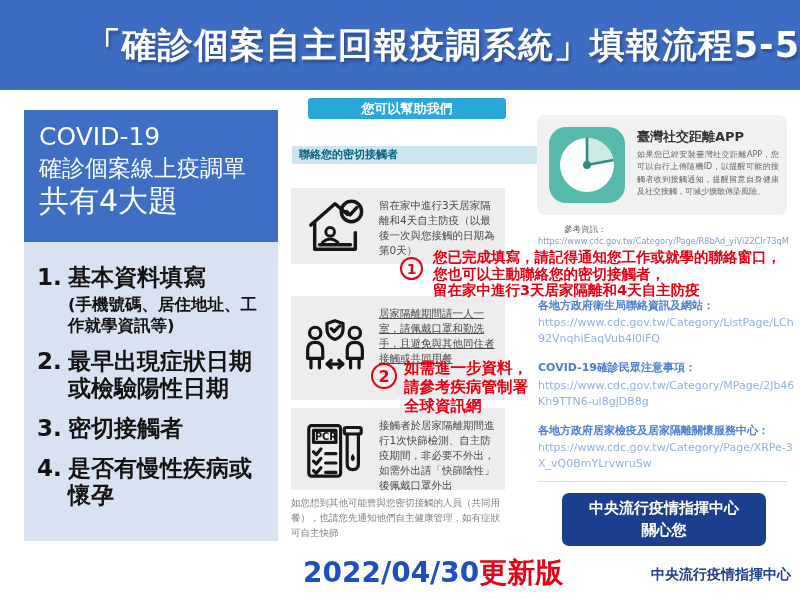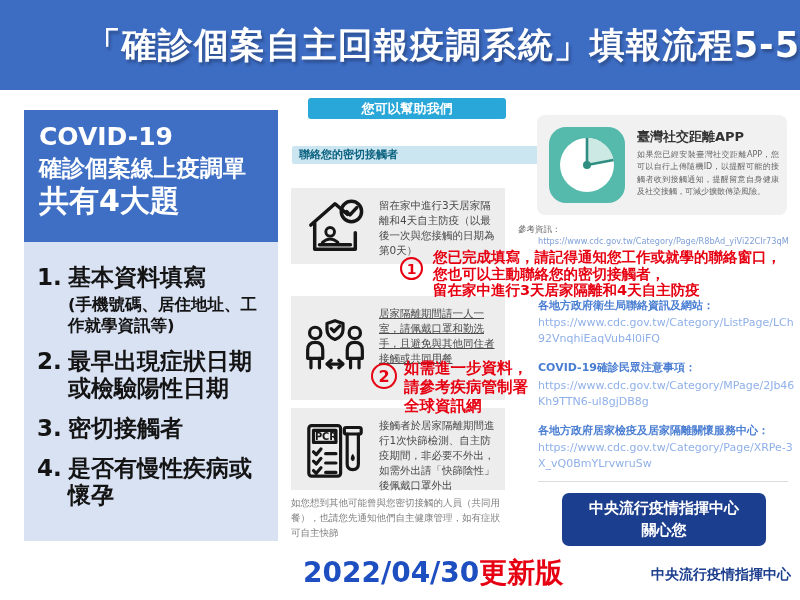--- a/index.html
+++ b/index.html
@@ -5,21 +5,21 @@
   html,body{margin:0;padding:0;}
   body{
     width:800px;height:600px;position:relative;overflow:hidden;background:#ffffff;
     font-family:"DejaVu Sans","Liberation Sans",sans-serif;
   }
   .abs{position:absolute;}
   
   .banner{left:0;top:0;width:800px;height:90px;background:#3d6cc3;display:flex;align-items:center;justify-content:flex-end;}
   .banner span{color:#fff;font-weight:bold;font-size:35px;letter-spacing:1px;text-shadow:2px 3px 3px rgba(0,0,0,.28);white-space:nowrap;}
   
-  .left-title{left:24px;top:110px;width:254px;height:148px;background:#3e6fc4;color:#fff;font-weight:bold;box-sizing:border-box;padding:13px 0 0 15px;}
+  .left-title{left:24px;top:110px;width:254px;height:148px;background:#3e6fc4;color:#fff;font-weight:normal;box-sizing:border-box;padding:13px 0 0 15px;}
   .lt1{font-size:25px;line-height:1.1;}
   .lt2{font-size:23px;line-height:1.15;margin-top:4px;}
   .lt3{font-size:30px;line-height:1.1;margin-top:3px;}
   .left-list{left:24px;top:242px;width:254px;height:299px;background:#d9e2f3;box-sizing:border-box;padding:22px 6px 0 13px;color:#141414;}
   .q-item{display:flex;margin-bottom:12px;}
   .q-num{width:31px;flex:none;font-size:23px;font-weight:bold;}
   .q-text{font-size:23px;font-weight:bold;line-height:1.2;}
   .q-sub{font-size:16.5px;font-weight:bold;line-height:1.28;margin-top:2px;}
   
   .help-btn{left:308px;top:98px;width:198px;height:21px;background:#29a7d8;border-radius:3px;color:#fff;font-size:13px;font-weight:bold;display:flex;align-items:center;justify-content:center;cursor:pointer;}
@@ -40,21 +40,21 @@
   .ann1-c{left:400px;top:257px;width:23px;height:23px;font-size:14px;}
   .ann2-c{left:371px;top:363px;width:26px;height:26px;font-size:16px;}
   .ann-text{position:absolute;color:#e60012;font-weight:bold;white-space:nowrap;}
   .ann1-t{left:433px;top:249px;font-size:14.5px;line-height:16.5px;}
   .ann2-t{left:404px;top:359px;font-size:15.5px;line-height:19px;}
   
   .app-card{left:537px;top:115px;width:250px;height:100px;background:#f1f1f2;border-radius:8px;}
   .app-icon{position:absolute;left:11px;top:11px;}
   .app-title{position:absolute;left:100px;top:13px;font-size:13px;font-weight:bold;color:#333;}
   .app-body{position:absolute;left:100px;top:34px;width:142px;font-size:8px;color:#666;line-height:1.55;text-align:justify;}
-  .ref-label{left:518px;top:224px;font-size:8.5px;color:#666;}
+  .ref-label{left:564px;top:224px;font-size:8.5px;color:#666;}
   .ref-url{left:538px;top:236px;width:260px;font-size:8.2px;color:#7d9fd6;word-break:break-all;line-height:1.3;}
   .links{left:538px;top:298px;width:258px;}
   .link-group{margin-bottom:13px;}
   .link-label{font-size:11px;font-weight:bold;color:#4a7ed2;margin-bottom:2px;line-height:1.4;}
   .link-url{font-size:11px;color:#8fb0e8;line-height:1.45;word-break:break-all;cursor:pointer;}
   .divider{left:538px;top:481px;width:250px;height:1px;background:#dcdcdc;}
   .care-box{left:562px;top:493px;width:204px;height:53px;background:#1c3e8e;border-radius:7px;color:#fff;font-weight:bold;font-size:15px;text-align:center;display:flex;flex-direction:column;justify-content:center;line-height:1.45;}
   .footer{left:537px;top:566px;width:254px;text-align:right;font-size:14px;font-weight:bold;color:#1c3e8e;}
 </style>
 </head>

